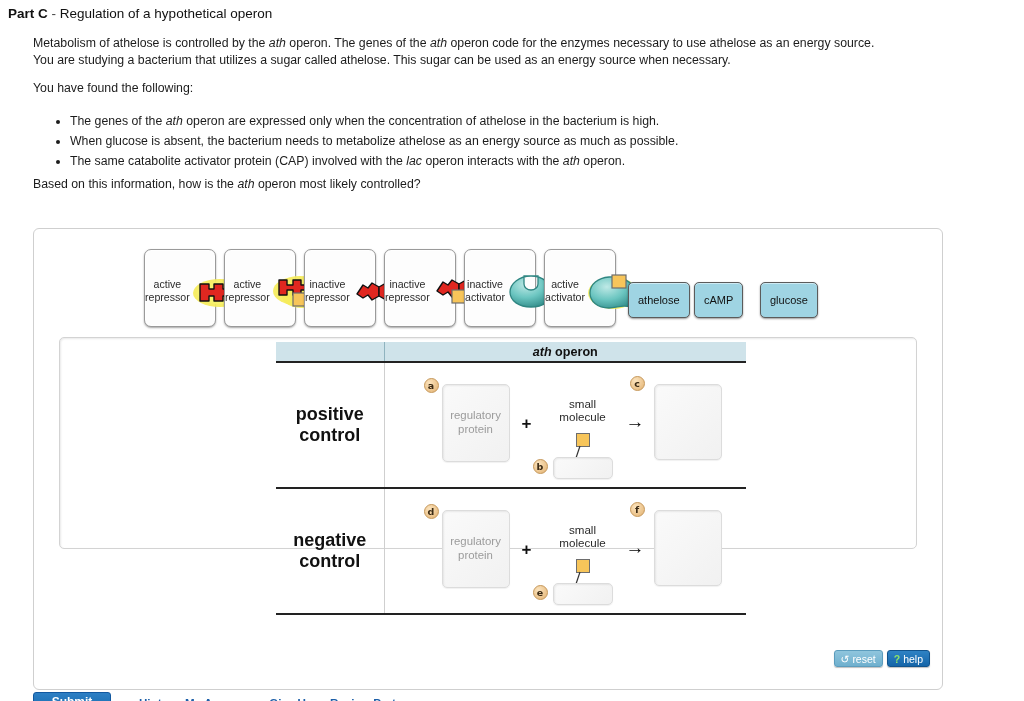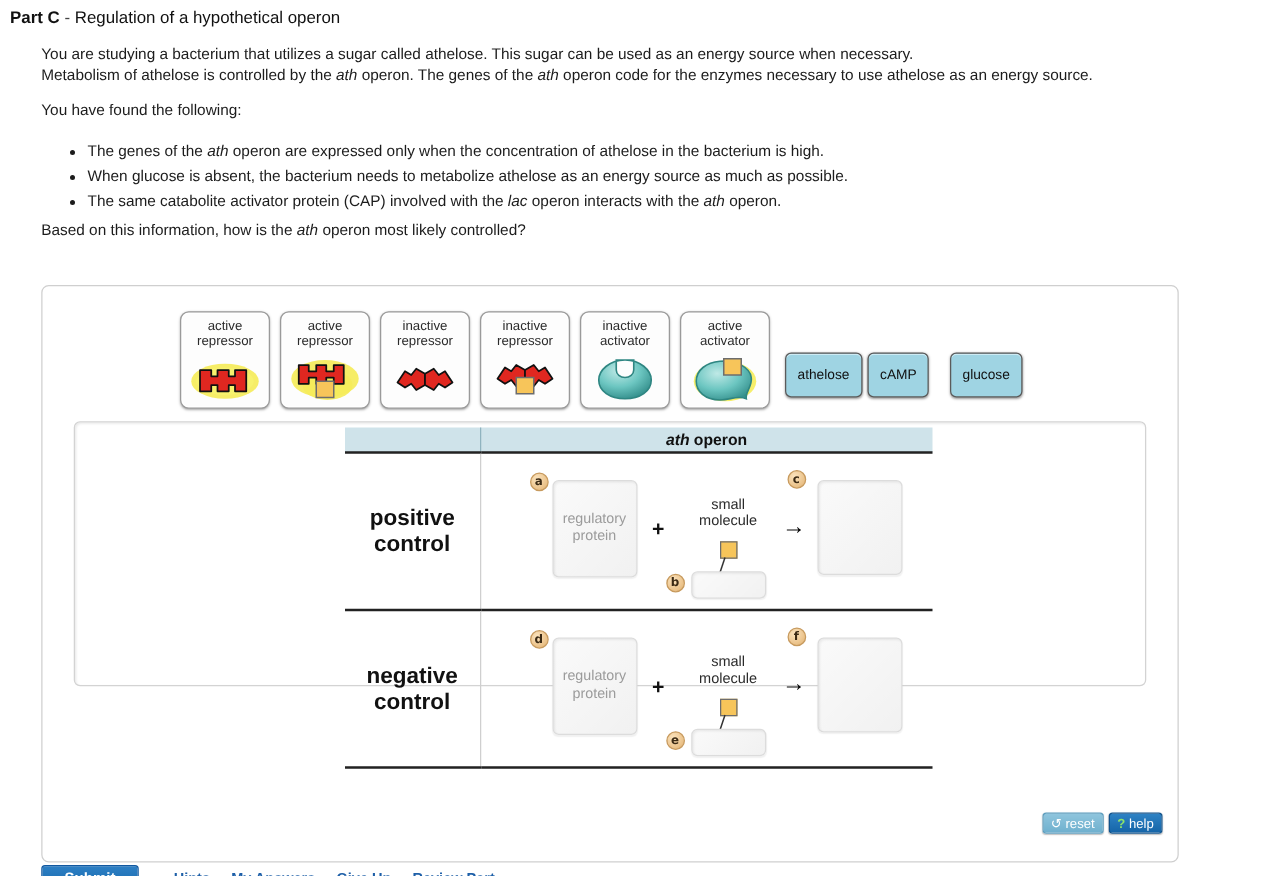--- a/index.html
+++ b/index.html
@@ -48,21 +48,21 @@
 
   
   .bank { position: absolute; left: 110px; top: 20px; }
   .tile {
     position: absolute; top: 0;
     width: 72px; height: 78px;
     background: #fdfdfd;
     border: 1px solid #9a9a9a;
     border-radius: 7px;
     box-shadow: 0 1px 2px rgba(0,0,0,.35), inset 0 0 0 1px #fff;
-    display: flex; flex-direction: column; align-items: center;
+    display: flex; align-items: center;
     padding-top: 5px;
     cursor: pointer;
   }
   .tile .tlabel {
     font-size: 10.6px; color: #2b2b2b; text-align: center; line-height: 1.15;
     width: 100%;
   }
   .tile .glyph {
     flex: 1; width: 100%;
     display: flex; align-items: center; justify-content: center;
@@ -180,24 +180,24 @@
 
 <div id="root">
 
   <div class="part-title">
     <b>Part C</b>
     <span class="dash">-</span>
     <span class="rest">Regulation of a hypothetical operon</span>
   </div>
 
   <div class="prose p1">
-    <div>You are studying a bacterium that utilizes a sugar called athelose. This sugar can be used as an energy source when necessary.</div>
     <div>
       <span>Metabolism of athelose is controlled by the </span><i>ath</i><span> operon. The genes of the </span><i>ath</i><span> operon code for the enzymes necessary to use athelose as an energy source.</span>
     </div>
+    <div>You are studying a bacterium that utilizes a sugar called athelose. This sugar can be used as an energy source when necessary.</div>
   </div>
 
   <div class="prose p2">You have found the following:</div>
 
   <ul class="found">
     <li>
       <span>The genes of the </span><i>ath</i><span> operon are expressed only when the concentration of athelose in the bacterium is high.</span>
     </li>
     <li>
       <span>When glucose is absent, the bacterium needs to metabolize athelose as an energy source as much as possible.</span>

